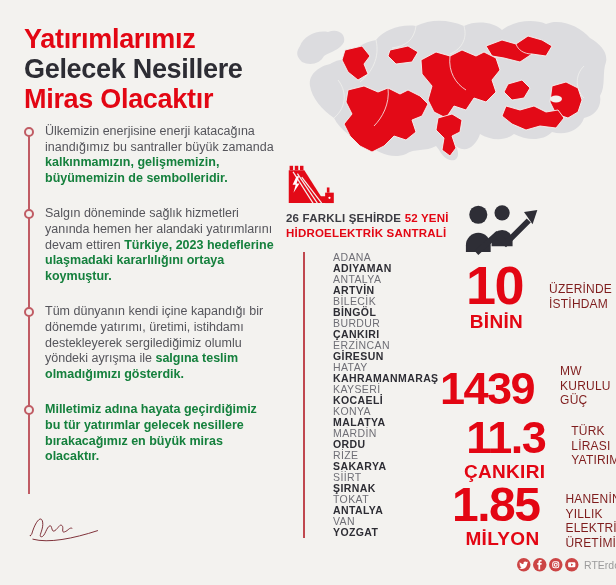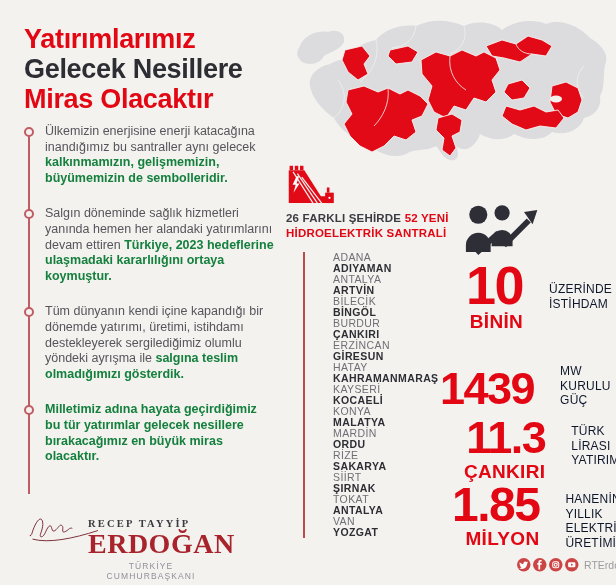--- a/index.html
+++ b/index.html
@@ -33,21 +33,21 @@
   .plants-heading .red{color:#e30613;font-weight:bold}
   .city-list{position:absolute;left:303px;top:252px;border-left:2px solid #c0484f;padding-left:28px}
   .city{font-size:10.5px;line-height:11px;color:#6e6e75;letter-spacing:0.4px}
   .city.bold{font-weight:bold;color:#2d2d34}
 
   
   .stat{position:absolute;display:flex;align-items:flex-end;gap:26px}
   .numcol{display:flex;flex-direction:column;align-items:flex-end}
   .value{color:#e30613;font-weight:bold;line-height:0.86;letter-spacing:-1.5px}
   .unit{color:#e30613;font-weight:bold;font-size:19px;letter-spacing:0.3px;margin-top:3px}
-  .label{font-size:12px;line-height:14.5px;color:#0f172a;font-weight:500;
+  .label{font-size:12px;line-height:14.5px;color:#7f1d1d;font-weight:500;
          white-space:pre-line;letter-spacing:0.2px}
   #stat-employment{left:466px;top:262px}
   #stat-employment .value{font-size:54px}
   #stat-employment .label{margin-bottom:22px}
   #stat-capacity{left:440px;top:364px}
   #stat-capacity .value{font-size:45px}
   #stat-capacity .label{margin-bottom:1px}
   #stat-investment{left:464px;top:419px}
   #stat-investment .value{font-size:45px}
   #stat-investment .label{margin-bottom:15px}
@@ -118,21 +118,21 @@
       <path d="M100,82 C102,98 94,112 86,120"></path>
       <path d="M228,38 C230,44 236,48 244,48"></path>
     </g>
 
     <ellipse cx="268" cy="93" rx="6" ry="3.4" fill="#f3f2ef"></ellipse>
   </svg>
 
   <div class="timeline">
     <div class="para">
       <span class="dot"></span>
-      <span><span>Ülkemizin enerjisine enerji katacağına inandığımız bu santraller aynı gelecek </span><b>kalkınmamızın, gelişmemizin, büyümemizin de sembolleridir.</b></span>
+      <span><span>Ülkemizin enerjisine enerji katacağına inandığımız bu santraller büyük zamanda </span><b>kalkınmamızın, gelişmemizin, büyümemizin de sembolleridir.</b></span>
     </div>
     <div class="para">
       <span class="dot"></span>
       <span><span>Salgın döneminde sağlık hizmetleri yanında hemen her alandaki yatırımlarını devam ettiren </span><b>Türkiye, 2023 hedeflerine ulaşmadaki kararlılığını ortaya koymuştur.</b></span>
     </div>
     <div class="para">
       <span class="dot"></span>
       <span><span>Tüm dünyanın kendi içine kapandığı bir dönemde yatırımı, üretimi, istihdamı destekleyerek sergilediğimiz olumlu yöndeki ayrışma ile </span><b>salgına teslim olmadığımızı gösterdik.</b></span>
     </div>
     <div class="para">
@@ -270,25 +270,20 @@
 ÜRETİMİ</div>
   </div>
 
   <svg class="sig-svg" width="72" height="50" viewBox="0 0 118 56">
     <g stroke="#7c2d35" stroke-width="1.6" fill="none" stroke-linecap="round">
       <path d="M6,40 C12,18 22,8 24,20 C26,32 16,44 22,44 C28,44 30,28 36,26 C40,25 38,38 44,34 C50,30 52,22 56,26 C59,29 54,38 60,36 C66,34 68,28 72,30"></path>
       <path d="M8,48 C34,55 74,47 114,34"></path>
     </g>
     <circle cx="4" cy="42" r="1.2" fill="#7c2d35"></circle>
   </svg>
-  <div class="sig-text">
-    <div class="sig-first">RECEP TAYYİP</div>
-    <div class="sig-last">ERDOĞAN</div>
-    <div class="sig-role">TÜRKİYE CUMHURBAŞKANI</div>
-  </div>
 
   <div class="social">
     <svg width="13.5" height="13.5" viewBox="0 0 13 13">
       <circle cx="6.5" cy="6.5" r="6.5" fill="#cc4545"></circle>
       <path d="M10.5 4.1c-.3.15-.65.25-1 .3.36-.22.63-.56.76-.97-.34.2-.7.34-1.1.42A1.74 1.74 0 0 0 6.2 5.4c0 .14.02.27.05.4-1.45-.07-2.73-.77-3.6-1.82-.15.26-.24.56-.24.88 0 .6.3 1.14.78 1.45-.28 0-.55-.08-.78-.2v.02c0 .84.6 1.55 1.4 1.7-.15.05-.3.07-.46.07-.11 0-.22-.01-.33-.03.22.7.86 1.2 1.62 1.2-.6.47-1.35.75-2.17.75h-.42c.78.5 1.7.78 2.7.78 3.22 0 4.98-2.67 4.98-4.98v-.23c.34-.25.64-.55.87-.9Z" fill="#fff"></path>
     </svg>
     <svg width="13.5" height="13.5" viewBox="0 0 13 13">
       <circle cx="6.5" cy="6.5" r="6.5" fill="#cc4545"></circle>
       <path d="M7.3 3.4h1V1.9H7c-1.1 0-1.8.7-1.8 1.9v1H4.1v1.6h1.1V11h1.7V6.4h1.3l.2-1.6H6.9v-.9c0-.3.1-.5.4-.5Z" fill="#fff"></path>
     </svg>

